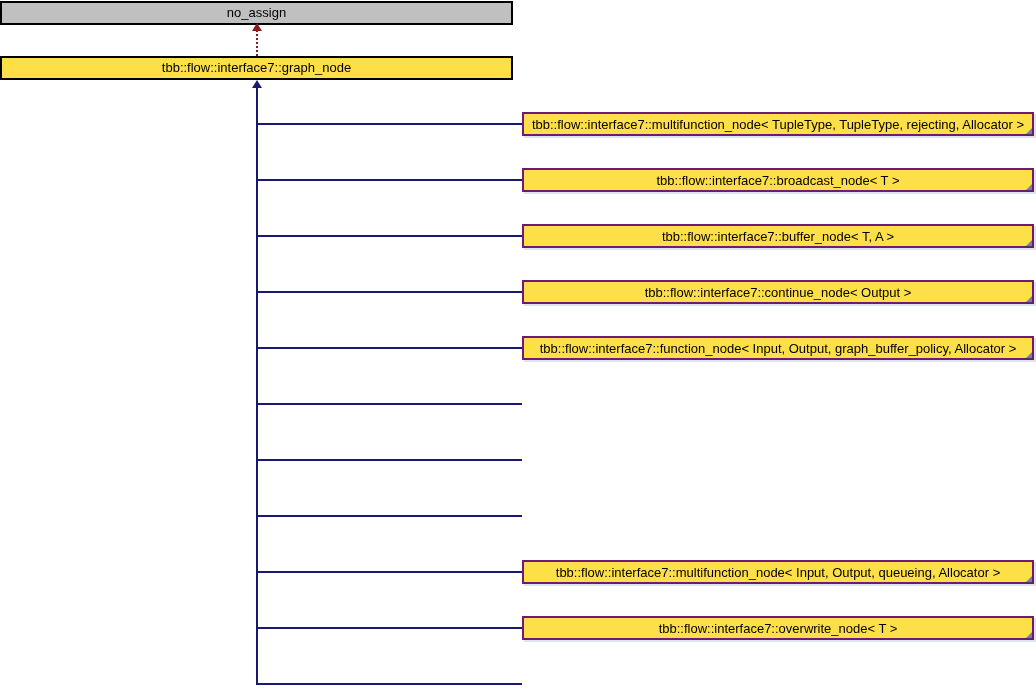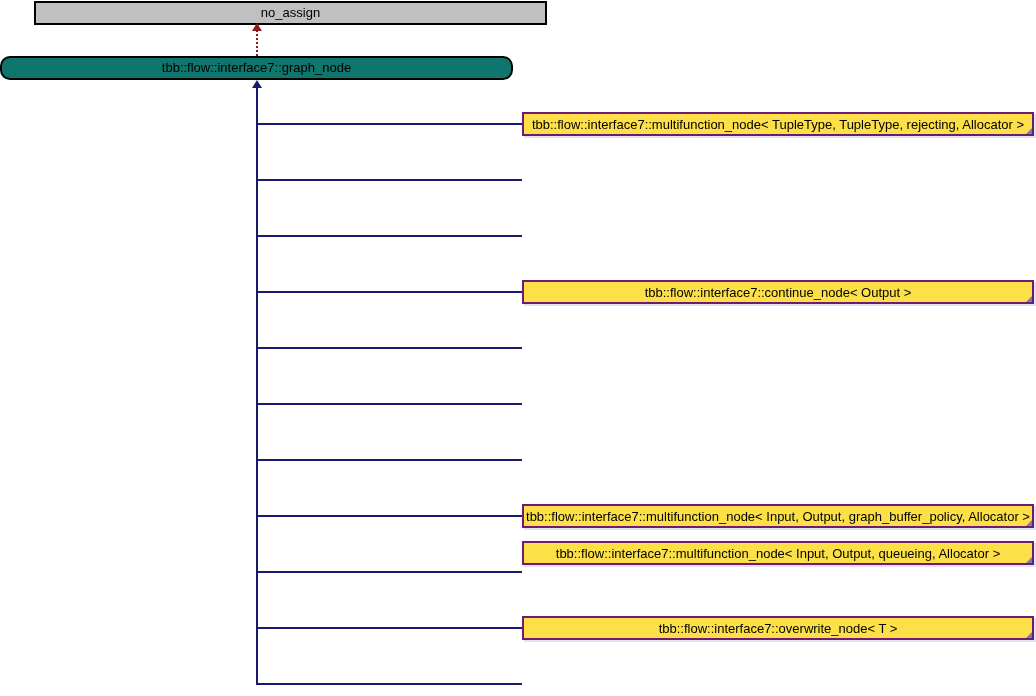--- a/index.html
+++ b/index.html
@@ -22,22 +22,22 @@
     width: 513px;
     height: 24px;
     box-sizing: border-box;
     border: 2px solid #000000;
     text-align: center;
     font-size: 13px;
     line-height: 20px;
     color: #000000;
     white-space: nowrap;
   }
-  #base-box   { top: 1px;  background: #c0c0c0; margin-left: 34px; }
-  #current-box{ top: 56px; background: #0f766e; border-radius: 10px; }
+  #base-box   { top: 1px;  background: #c0c0c0; }
+  #current-box{ top: 56px; background: #fde047; }
 
   
   .dbox {
     position: absolute;
     left: 522px;
     width: 512px;
     height: 24px;
     box-sizing: border-box;
     background: #fde047;
     border: 2px solid #701a75;
@@ -123,18 +123,20 @@
   <div class="branch" style="top:291px"></div>
   <div class="branch" style="top:347px"></div>
   <div class="branch" style="top:403px"></div>
   <div class="branch" style="top:459px"></div>
   <div class="branch" style="top:515px"></div>
   <div class="branch" style="top:571px"></div>
   <div class="branch" style="top:627px"></div>
   <div class="branch" style="top:683px"></div>
 
   <div class="dbox" style="top:112px">tbb::flow::interface7::multifunction_node&lt; TupleType, TupleType, rejecting, Allocator &gt;</div>
+  <div class="dbox" style="top:168px">tbb::flow::interface7::broadcast_node&lt; T &gt;</div>
+  <div class="dbox" style="top:224px">tbb::flow::interface7::buffer_node&lt; T, A &gt;</div>
   <div class="dbox" style="top:280px">tbb::flow::interface7::continue_node&lt; Output &gt;</div>
-  <div class="dbox" style="top:504px">tbb::flow::interface7::multifunction_node&lt; Input, Output, graph_buffer_policy, Allocator &gt;</div>
-  <div class="dbox" style="top:541px">tbb::flow::interface7::multifunction_node&lt; Input, Output, queueing, Allocator &gt;</div>
+  <div class="dbox" style="top:336px">tbb::flow::interface7::function_node&lt; Input, Output, graph_buffer_policy, Allocator &gt;</div>
+  <div class="dbox" style="top:560px">tbb::flow::interface7::multifunction_node&lt; Input, Output, queueing, Allocator &gt;</div>
   <div class="dbox" style="top:616px">tbb::flow::interface7::overwrite_node&lt; T &gt;</div>
 
 </div>
 
 </body></html>

